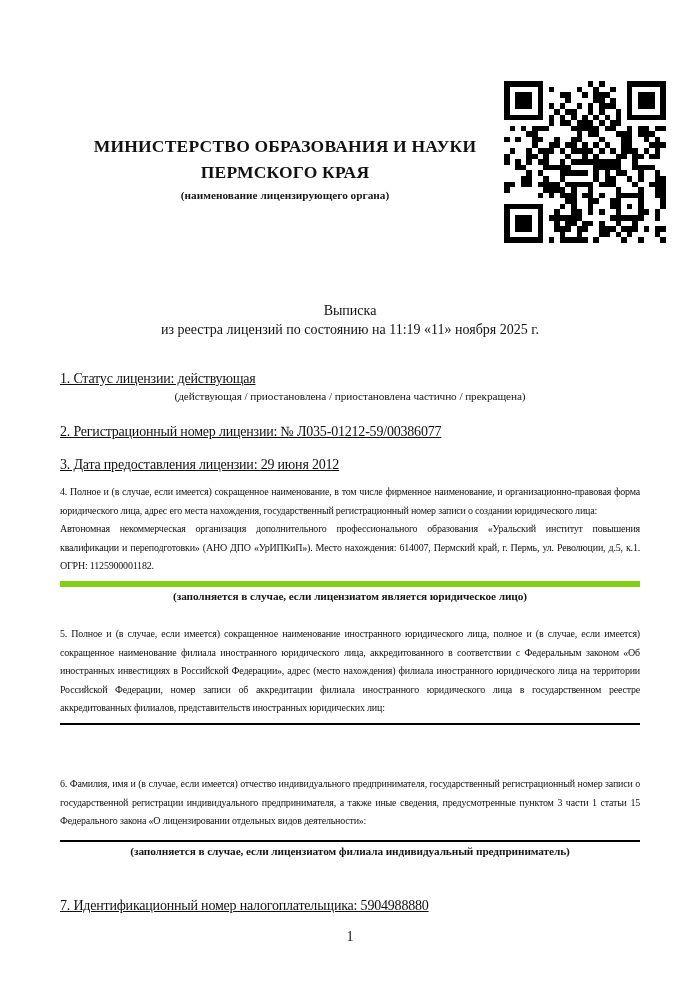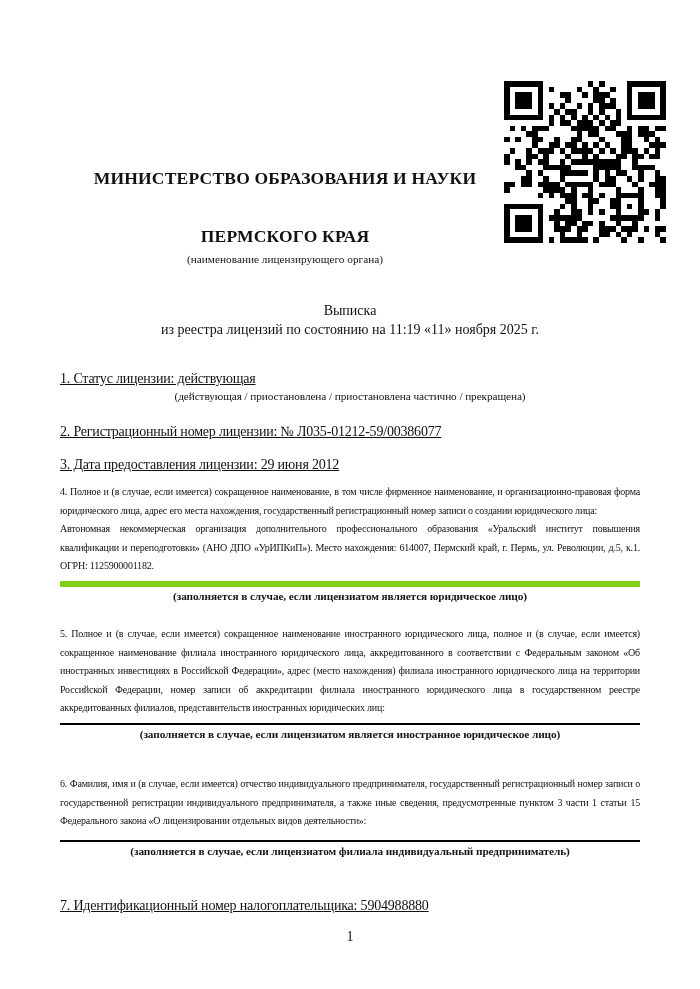--- a/index.html
+++ b/index.html
@@ -18,26 +18,26 @@
   .header-title {
     position: absolute;
     left: 60px; top: 133px; width: 450px;
     text-align: center;
   }
   .ministry-line {
     font-size: 17.5px;
     font-weight: bold;
     line-height: 26px;
     letter-spacing: 0.2px;
-    margin-top: 32px;
   }
   .ministry-caption {
     font-size: 11.3px;
     margin-top: 4px;
     color: #161616;
+    font-weight: bold;
   }
 
   .qr {
     position: absolute;
     left: 504px; top: 81px;
     width: 162px; height: 162px;
   }
   .qr svg { width: 100%; height: 100%; display: block; }
 
   
@@ -101,21 +101,20 @@
 
   <div class="abs" style="top:483px">
     <p class="para">4. Полное и (в случае, если имеется) сокращенное наименование, в том числе фирменное наименование, и организационно-правовая форма юридического лица, адрес его места нахождения, государственный регистрационный номер записи о создании юридического лица:</p>
     <p class="para ruled">Автономная некоммерческая организация дополнительного профессионального образования «Уральский институт повышения квалификации и переподготовки» (АНО ДПО «УрИПКиП»). Место нахождения: 614007, Пермский край, г. Пермь, ул. Революции, д.5, к.1. ОГРН: 1125900001182.</p>
     <div class="cap">(заполняется в случае, если лицензиатом является юридическое лицо)</div>
   </div>
 
   <div class="abs" style="top:625px">
     <p class="para">5. Полное и (в случае, если имеется) сокращенное наименование иностранного юридического лица, полное и (в случае, если имеется) сокращенное наименование филиала иностранного юридического лица, аккредитованного в соответствии с Федеральным законом «Об иностранных инвестициях в Российской Федерации», адрес (место нахождения) филиала иностранного юридического лица на территории Российской Федерации, номер записи об аккредитации филиала иностранного юридического лица в государственном реестре аккредитованных филиалов, представительств иностранных юридических лиц:</p>
     <div class="value-blank"></div>
-    <div class="cap">(заполняется в случае, если лицензиатом является иностранное юридическое лицо)</div>
   </div>
 
   <div class="abs" style="top:775px">
     <p class="para">6. Фамилия, имя и (в случае, если имеется) отчество индивидуального предпринимателя, государственный регистрационный номер записи о государственной регистрации индивидуального предпринимателя, а также иные сведения, предусмотренные пунктом 3 части 1 статьи 15 Федерального закона «О лицензировании отдельных видов деятельности»:</p>
     <div class="spacer-7"></div>
     <div class="cap">(заполняется в случае, если лицензиатом филиала индивидуальный предприниматель)</div>
   </div>
 
   <p class="abs line-item" style="top:897px">7. Идентификационный номер налогоплательщика: 5904988880</p>
 

